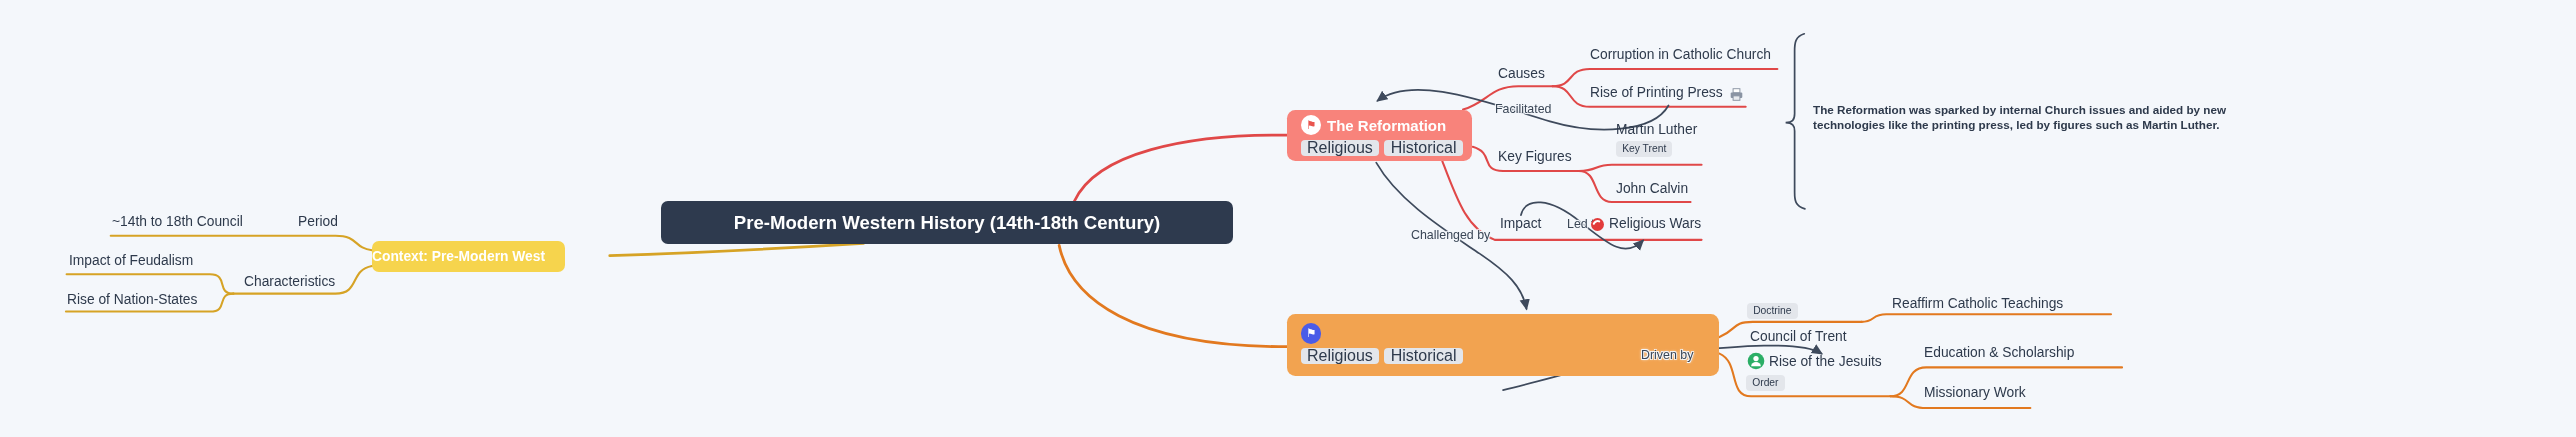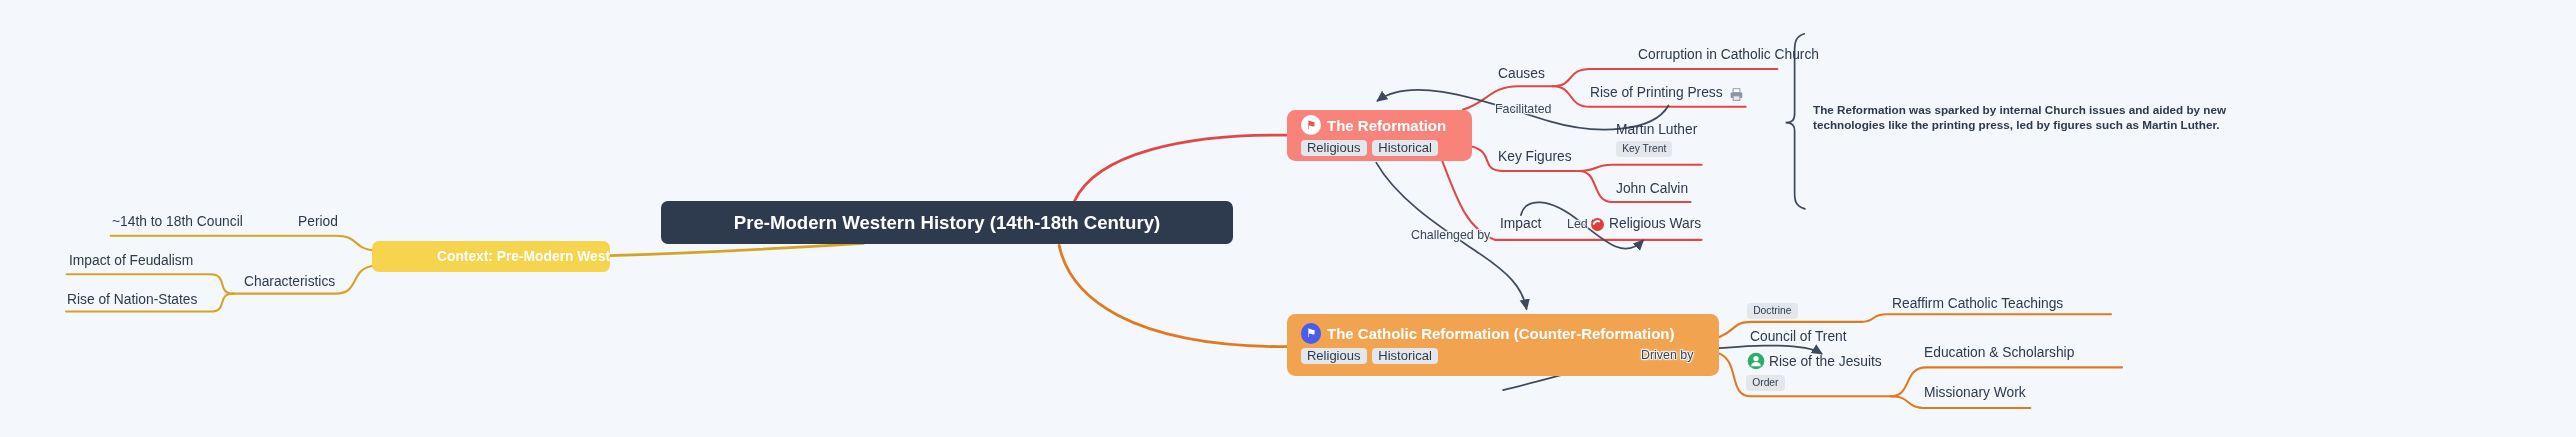--- a/index.html
+++ b/index.html
@@ -8,28 +8,28 @@
   svg.wires{position:absolute;left:0;top:0;}
   .leaf{position:absolute;font-size:13.8px;line-height:16.5px;white-space:nowrap;color:#2E3A4C;}
   .assoc{position:absolute;font-size:12.4px;line-height:15px;white-space:nowrap;color:#3A4656;
          text-shadow:0 0 3.4px #F4F7FB,0 0 2.8px #F4F7FB,0.7px 0.7px 0 #F4F7FB,-0.7px -0.7px 0 #F4F7FB,0.7px -0.7px 0 #F4F7FB,-0.7px 0.7px 0 #F4F7FB;}
   .badge{position:absolute;font-size:10.3px;line-height:10.3px;padding:2.8px 6.2px;border-radius:4.1px;
          background:#E3E6EB;color:#2E3A4C;white-space:nowrap;}
   .node{position:absolute;border-radius:8.3px;box-sizing:border-box;}
   .node .titlerow{display:flex;align-items:center;gap:5.5px;}
   .node .title{font-weight:bold;color:#fff;white-space:nowrap;}
   .node .tags{display:flex;gap:5.5px;margin-top:4.8px;}
-  .node .tag{font-size:13px;line-height:10.3px;padding:2.8px 6.2px;border-radius:4.1px;background:#E3E6EB;color:#2E3A4C;}
+  .node .tag{font-size:16px;line-height:10.3px;padding:2.8px 6.2px;border-radius:4.1px;background:#E3E6EB;color:#2E3A4C;}
   .flag-circle{width:20.7px;height:20.7px;border-radius:50%;display:flex;align-items:center;justify-content:center;
                font-size:11.7px;flex:0 0 auto;}
   #root-node{left:661px;top:201px;width:572px;height:43px;background:#2E3A4E;border-radius:6.9px;
              display:flex;align-items:center;justify-content:center;}
   #root-node .title{font-size:18.6px;}
-  #context-node{left:372px;top:241px;width:238px;height:31px;background:#F6D44D;border-radius:6.9px;
-             display:flex;align-items:center;justify-content:flex-end;}
+  #context-node{left:372px;top:241px;width:193px;height:31px;background:#F6D44D;border-radius:6.9px;
+             display:flex;align-items:center;justify-content:flex-start;}
   #context-node .title{font-size:13.8px;}
   #reformation-node{left:1287px;top:110px;width:185px;height:51px;background:#F8837B;padding:4.8px 0 0 13.8px;}
   #reformation-node .title{font-size:15px;}
   #reformation-node .flag-circle{background:#fff;color:#E9554F;}
   #catholic-node{left:1287px;top:314px;width:432px;height:62px;background:#F2A350;padding:9px 0 0 13.8px;}
   #catholic-node .title{font-size:15px;}
   #catholic-node .flag-circle{background:#4A5CE8;color:#fff;}
   #note-text{position:absolute;left:1813px;top:102px;width:461px;font-size:11.7px;font-weight:bold;
              line-height:15px;color:#2E3A4C;}
   .mini-icon{position:absolute;}
@@ -95,21 +95,21 @@
       <span class="flag-circle">⚑</span>
       <span class="title">The Reformation</span>
     </div>
     <div class="tags">
       <span class="tag">Religious</span>
       <span class="tag">Historical</span>
     </div>
   </div>
 
   <span class="leaf" style="left:1498px;top:66px;">Causes</span>
-  <span class="leaf" style="left:1590px;top:47px;margin-left:48px;">Corruption in Catholic Church</span>
+  <span class="leaf" style="left:1590px;top:47px;">Corruption in Catholic Church</span>
   <span class="leaf" style="left:1590px;top:85px;">Rise of Printing Press</span>
   <svg class="mini-icon" style="left:1729px;top:87px;" width="15" height="15" viewBox="0 0 22 22">
     <rect x="6" y="2.5" width="10" height="6" fill="#ffffff" stroke="#8A94A3" stroke-width="1.4"></rect>
     <rect x="2.5" y="8" width="17" height="8" rx="1.5" fill="#8A94A3"></rect>
     <rect x="6" y="13" width="10" height="6.5" fill="#E8EBEF" stroke="#8A94A3" stroke-width="1.4"></rect>
   </svg>
   <span class="assoc" style="left:1495px;top:102px;">Facilitated</span>
   <span class="leaf" style="left:1498px;top:149px;">Key Figures</span>
   <span class="leaf" style="left:1616px;top:122px;">Martin Luther</span>
   <span class="badge" style="left:1616px;top:141px;">Key Trent</span>
@@ -120,21 +120,20 @@
     <circle cx="11" cy="11" r="9.5" fill="#E23B3B"></circle>
     <path d="M5.5,10 a6,6 0 0 1 8,-3.5" stroke="#ffffff" stroke-width="3" fill="none" stroke-linecap="round"></path>
   </svg>
   <span class="leaf" style="left:1609px;top:216px;">Religious Wars</span>
   <span class="assoc" style="left:1411px;top:228px;">Challenged by</span>
   <div id="note-text">The Reformation was sparked by internal Church issues and aided by new technologies like the printing press, led by figures such as Martin Luther.</div>
 
   <div class="node" id="catholic-node">
     <div class="titlerow">
       <span class="flag-circle">⚑</span>
-      <span class="title">The Catholic Reformation (Counter-Reformation)</span>
     </div>
     <div class="tags">
       <span class="tag">Religious</span>
       <span class="tag">Historical</span>
     </div>
   </div>
   <span class="assoc" style="left:1641px;top:348px;">Driven by</span>
 
   <span class="leaf" style="left:1750px;top:287px;margin-top:42px;">Council of Trent</span>
   <span class="badge" style="left:1747px;top:303px;">Doctrine</span>

